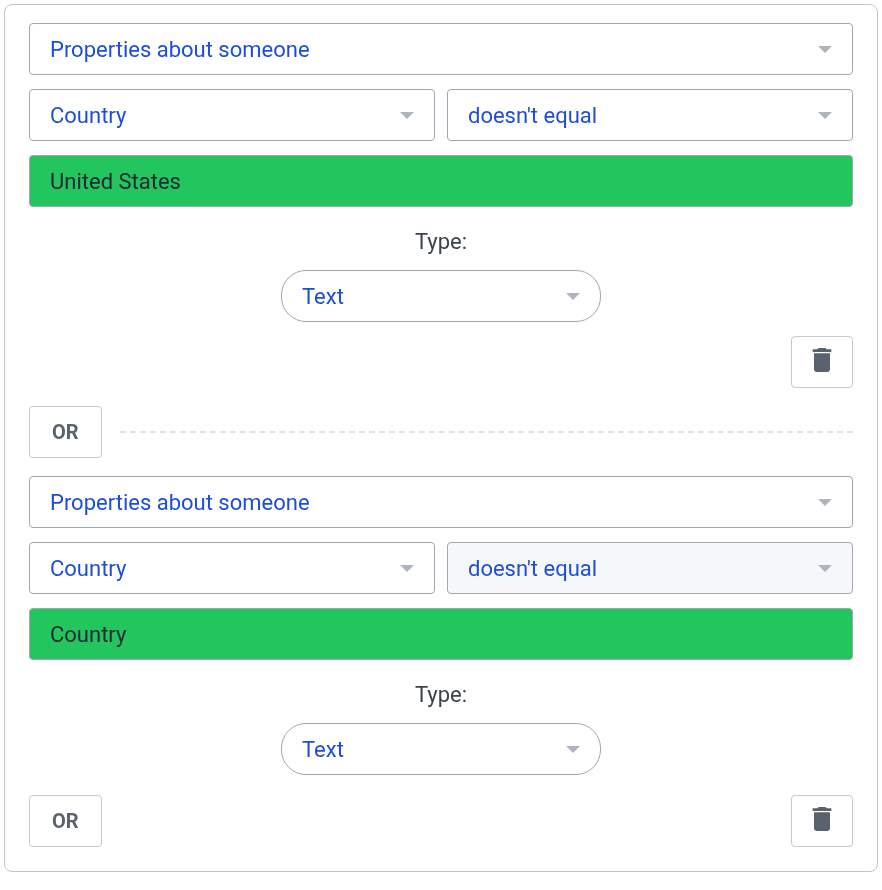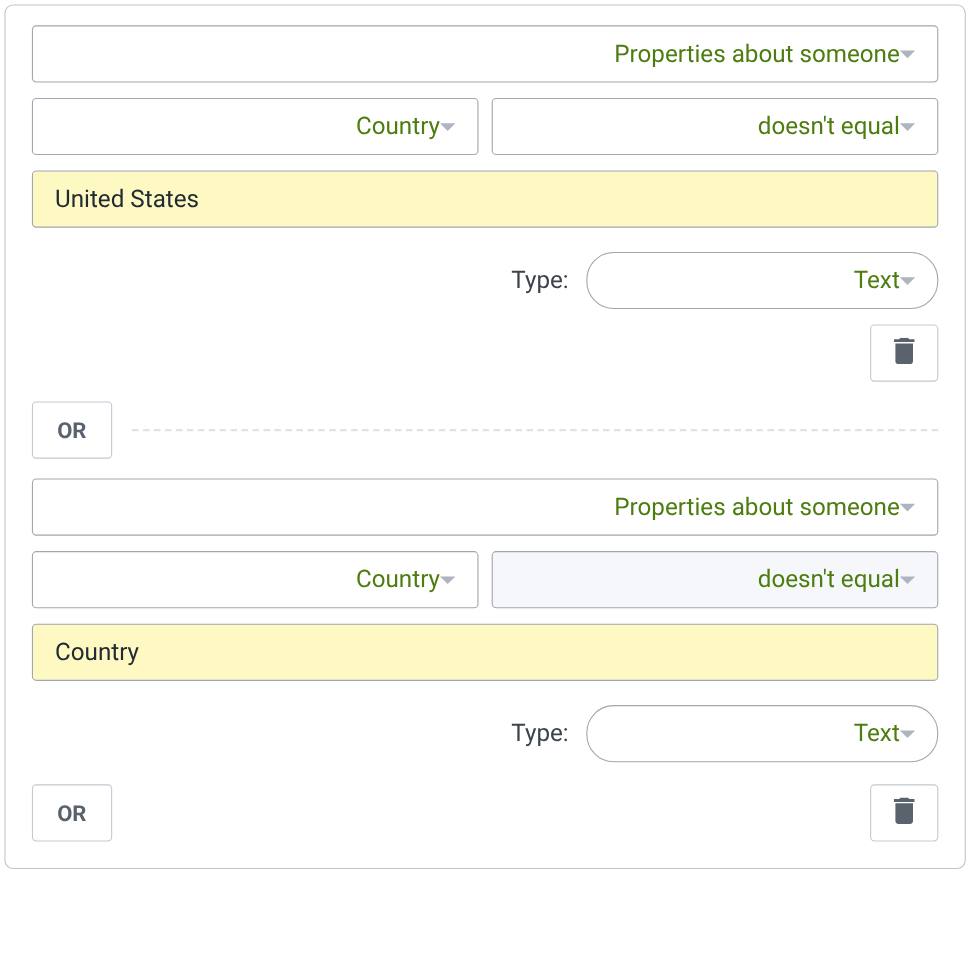--- a/index.html
+++ b/index.html
@@ -18,25 +18,25 @@
       border-radius: 8px;
       padding: 18px 24px 24px 24px;
       margin: 4px;
     }
     .select {
       border: 1px solid #a0a7b0;
       border-radius: 4px;
       background: #fff;
       display: flex;
       align-items: center;
-      justify-content: flex-end;
+      justify-content: space-between;
       padding: 0 20px;
       height: 52px;
       cursor: pointer;
-      color: #4d7c0f;
+      color: #1d4ed8;
       font-size: 22px;
     }
     .select.highlighted {
       background: #f5f7fa;
     }
     .select .caret {
       width: 0;
       height: 0;
       border-left: 7px solid transparent;
       border-right: 7px solid transparent;
@@ -46,36 +46,37 @@
       display: flex;
       gap: 12px;
       margin-top: 14px;
     }
     .row .select {
       flex: 1;
     }
     .input {
       border: 1px solid #a0a7b0;
       border-radius: 4px;
-      background: #fef9c3;
+      background: #22c55e;
       padding: 0 20px;
       height: 52px;
       color: #222a33;
       font-size: 22px;
       width: 100%;
       margin-top: 14px;
       display: flex;
       align-items: center;
     }
     .type-row {
       display: flex;
       align-items: center;
       justify-content: flex-end;
       gap: 16px;
       margin-top: 22px;
+      flex-direction: column;
     }
     .type-label {
       font-size: 22px;
       color: #3b434d;
     }
     .type-row .select {
       width: 320px;
       border-radius: 25px;
     }
     .delete-row {

